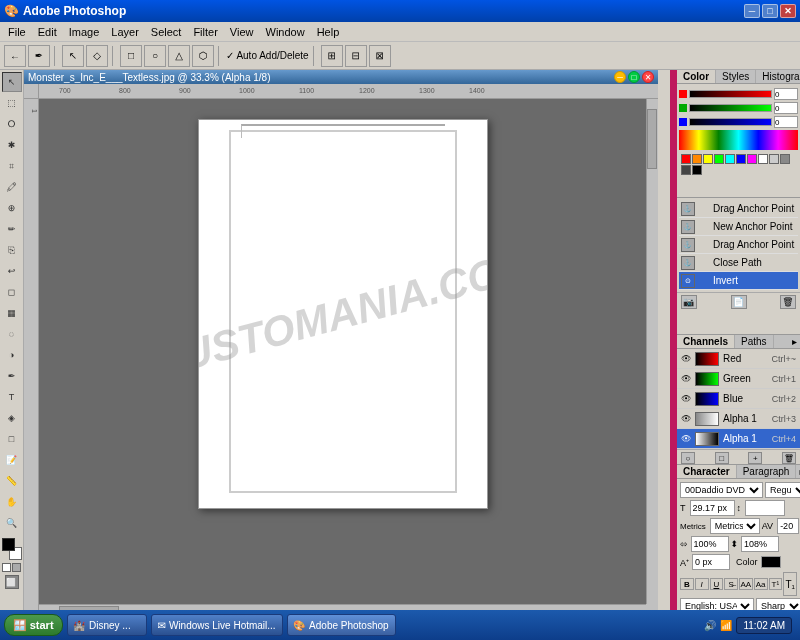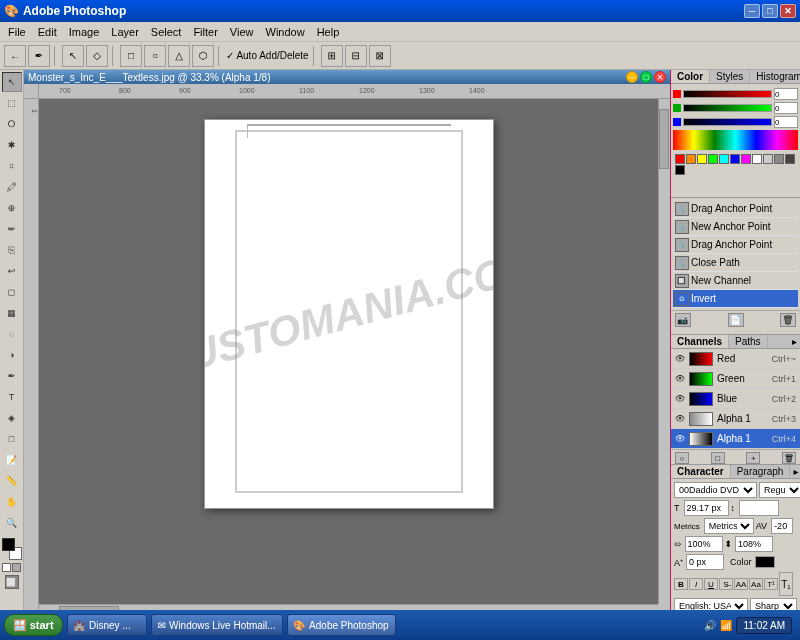--- a/index.html
+++ b/index.html
@@ -154,23 +154,24 @@
       font-weight: bold;
       white-space: nowrap;
       pointer-events: none;
       font-style: italic;
     }
 
     
     .right-panels {
       width: 130px;
       background: #d4d0c8;
-      border-left: 1px solid #be185d;
+      border-left: 7px solid #be185d;
       display: flex;
       flex-direction: column;
+      margin-left: 12px;
     }
 
     .panel {
       border-bottom: 1px solid #999;
     }
     .panel-tabs {
       display: flex;
       background: #c0c0c0;
       border-bottom: 1px solid #999;
     }
@@ -190,20 +191,21 @@
 
     
     .history-item {
       display: flex;
       align-items: center;
       height: 18px;
       padding: 0 2px;
       font-size: 10px;
       cursor: pointer;
       border-bottom: 1px solid #ddd;
+      gap: 16px;
     }
     .history-item.active { background: #3366cc; color: white; }
     .history-icon { width: 14px; height: 14px; margin-right: 2px; background: #aaa; border: 1px solid #666; flex-shrink: 0; display: flex; align-items: center; justify-content: center; font-size: 7px; }
 
     
     .channel-item {
       display: flex;
       align-items: center;
       height: 20px;
       padding: 0 4px;
@@ -527,24 +529,20 @@
           <span>New Anchor Point</span>
         </div>
         <div class="history-item">
           <div class="history-icon">⚓</div>
           <span>Drag Anchor Point</span>
         </div>
         <div class="history-item">
           <div class="history-icon">⚓</div>
           <span>Close Path</span>
         </div>
-        <div class="history-item">
-          <div class="history-icon">🔲</div>
-          <span>New Channel</span>
-        </div>
         <div class="history-item active">
           <div class="history-icon" style="background:#3366cc;color:white;">⊙</div>
           <span>Invert</span>
         </div>
       </div>
       <div style="display:flex;justify-content:space-between;padding:2px 4px;border-top:1px solid #aaa;">
         <div style="width:16px;height:14px;background:#c0c0c0;border:1px solid #888;display:flex;align-items:center;justify-content:center;font-size:9px;cursor:pointer;">📷</div>
         <div style="width:16px;height:14px;background:#c0c0c0;border:1px solid #888;display:flex;align-items:center;justify-content:center;font-size:9px;cursor:pointer;">📄</div>
         <div style="width:16px;height:14px;background:#c0c0c0;border:1px solid #888;display:flex;align-items:center;justify-content:center;font-size:9px;cursor:pointer;">🗑</div>
       </div>

